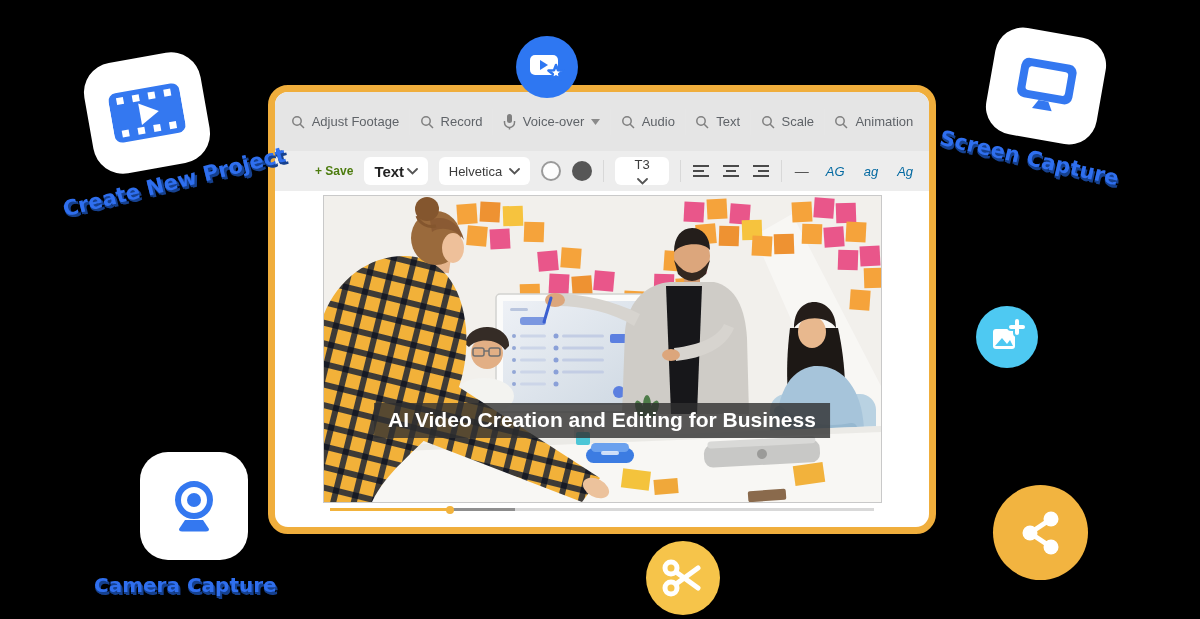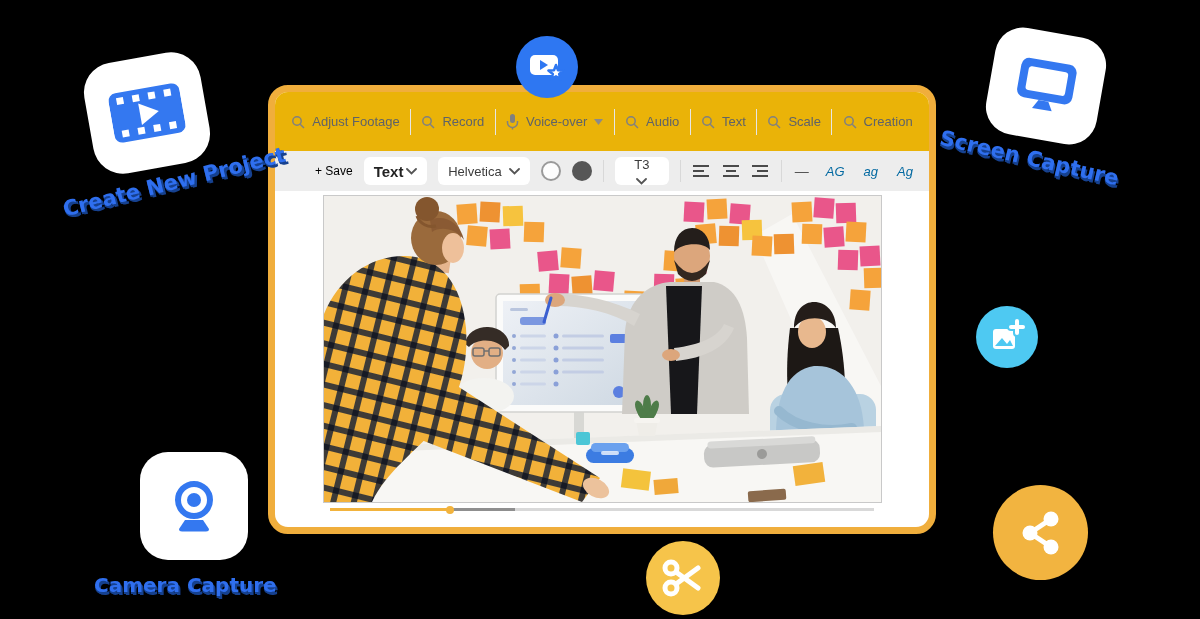--- a/index.html
+++ b/index.html
@@ -2,28 +2,28 @@
 <html><head>
 <meta charset="utf-8">
 <style>
   * { box-sizing: border-box; margin: 0; padding: 0; }
   html,body { width:1200px; height:619px; overflow:hidden; background:#000; font-family:"Liberation Sans",sans-serif; }
   .stage { position:relative; width:1200px; height:619px; background:#000; }
 
   
   .editor { position:absolute; left:268px; top:85px; width:668px; height:449px;
             background:#fff; border:7px solid #F0AE3C; border-radius:20px; }
-  .tb1 { height:59px; display:flex; align-items:center; padding:0 6px; border-radius:13px 13px 0 0; background:#eab308; }
+  .tb1 { height:59px; display:flex; align-items:center; padding:0 6px; border-radius:13px 13px 0 0; background:#e5e5e5; }
   .tb1-item { flex:1 1 auto; display:flex; align-items:center; justify-content:center; gap:7px;
               color:#5f6368; font-size:13px; white-space:nowrap; cursor:pointer; padding:0 6px; }
   .vdiv { width:1px; height:26px; background:#e6e6e6; flex:0 0 auto; }
   .vdiv2 { width:1px; height:22px; background:#d8d8d8; flex:0 0 auto; }
 
   .tb2 { height:40px; background:#EDEDED; display:flex; align-items:center; gap:11px; padding:0 12px 0 40px; }
-  .save { color:#000000; font-size:12px; font-weight:normal; cursor:pointer; white-space:nowrap; }
+  .save { color:#4d7c0f; font-size:12px; font-weight:bold; cursor:pointer; white-space:nowrap; }
   .selectbox { background:#fff; border-radius:6px; height:28px; display:flex; align-items:center;
                justify-content:space-between; padding:0 10px; color:#3c3c3c; font-size:13px; cursor:pointer; }
   .sel-type { width:76px; font-weight:bold; font-size:15px; color:#222; }
   .sel-font { width:112px;border-radius:6px; }
   .sel-size { width:64px;flex-direction:column; }
   .swatch { width:20px; height:20px; border-radius:50%; cursor:pointer; flex:0 0 auto; }
   .sw-white { background:#fdfdfd; border:2px solid #9a9a9a; }
   .sw-dark { background:#565656; }
   .alignbtn { width:24px; height:22px; display:flex; align-items:center; justify-content:center; cursor:pointer; }
   .dashbtn { color:#555; font-size:14px; cursor:pointer; padding:0 2px; }
@@ -122,21 +122,21 @@
             <line x1="9.2" y1="9.2" x2="13" y2="13" stroke="#808080" stroke-width="1.5"></line>
           </svg>
         <span>Scale</span>
       </div>
       <div class="vdiv"></div>
       <div class="tb1-item">
         <svg width="14" height="14">
             <circle cx="6" cy="6" r="4.2" fill="none" stroke="#808080" stroke-width="1.5"></circle>
             <line x1="9.2" y1="9.2" x2="13" y2="13" stroke="#808080" stroke-width="1.5"></line>
           </svg>
-        <span>Creation</span>
+        <span>Animation</span>
       </div>
     </div>
 
     <div class="tb2">
       <span class="save">+ <span>Save</span></span>
       <div class="selectbox sel-type">
         <span>Text</span>
         <svg width="11" height="7">
             <path d="M1,1 L5.5,5.5 L10,1" fill="none" stroke="#555" stroke-width="1.8" stroke-linecap="round"></path>
           </svg>
@@ -344,20 +344,21 @@
           <path d="M0,306 L0,118 C14,84 44,60 80,60 C116,60 138,88 142,132 C145,172 133,208 112,232 C92,255 62,276 48,306 Z" fill="url(#plaid)"></path>
           <path d="M86,208 L124,184 L276,282 L258,306 L92,242 Z" fill="url(#plaid)"></path>
           <ellipse cx="272" cy="292" rx="14" ry="9" fill="#ecc29c" transform="rotate(28 272 292)"></ellipse>
           <ellipse cx="112" cy="42" rx="25" ry="27" fill="#9a6a3c"></ellipse>
           <ellipse cx="129" cy="52" rx="11" ry="15" fill="#eec09a"></ellipse>
           <path d="M106,24 C120,18 136,26 140,44 C132,32 116,30 108,36 Z" fill="#8a5a33"></path>
           <circle cx="103" cy="13" r="12" fill="#84562e"></circle>
           <path d="M93,20 C96,28 104,32 112,30" stroke="#84562e" stroke-width="3" fill="none"></path>
         </g>
       </svg>
+      <div class="caption">AI Video Creation and Editing for Business</div>
     </div>
 
     <div class="progress">
       <div class="played" style="width: 22%;"></div>
       <div class="buffered" style="left: 22%; width: 12%;"></div>
       <div class="knob" style="left: calc(22% - 4px);"></div>
     </div>
   </div>
 
   <div class="circle badge-videostar">

